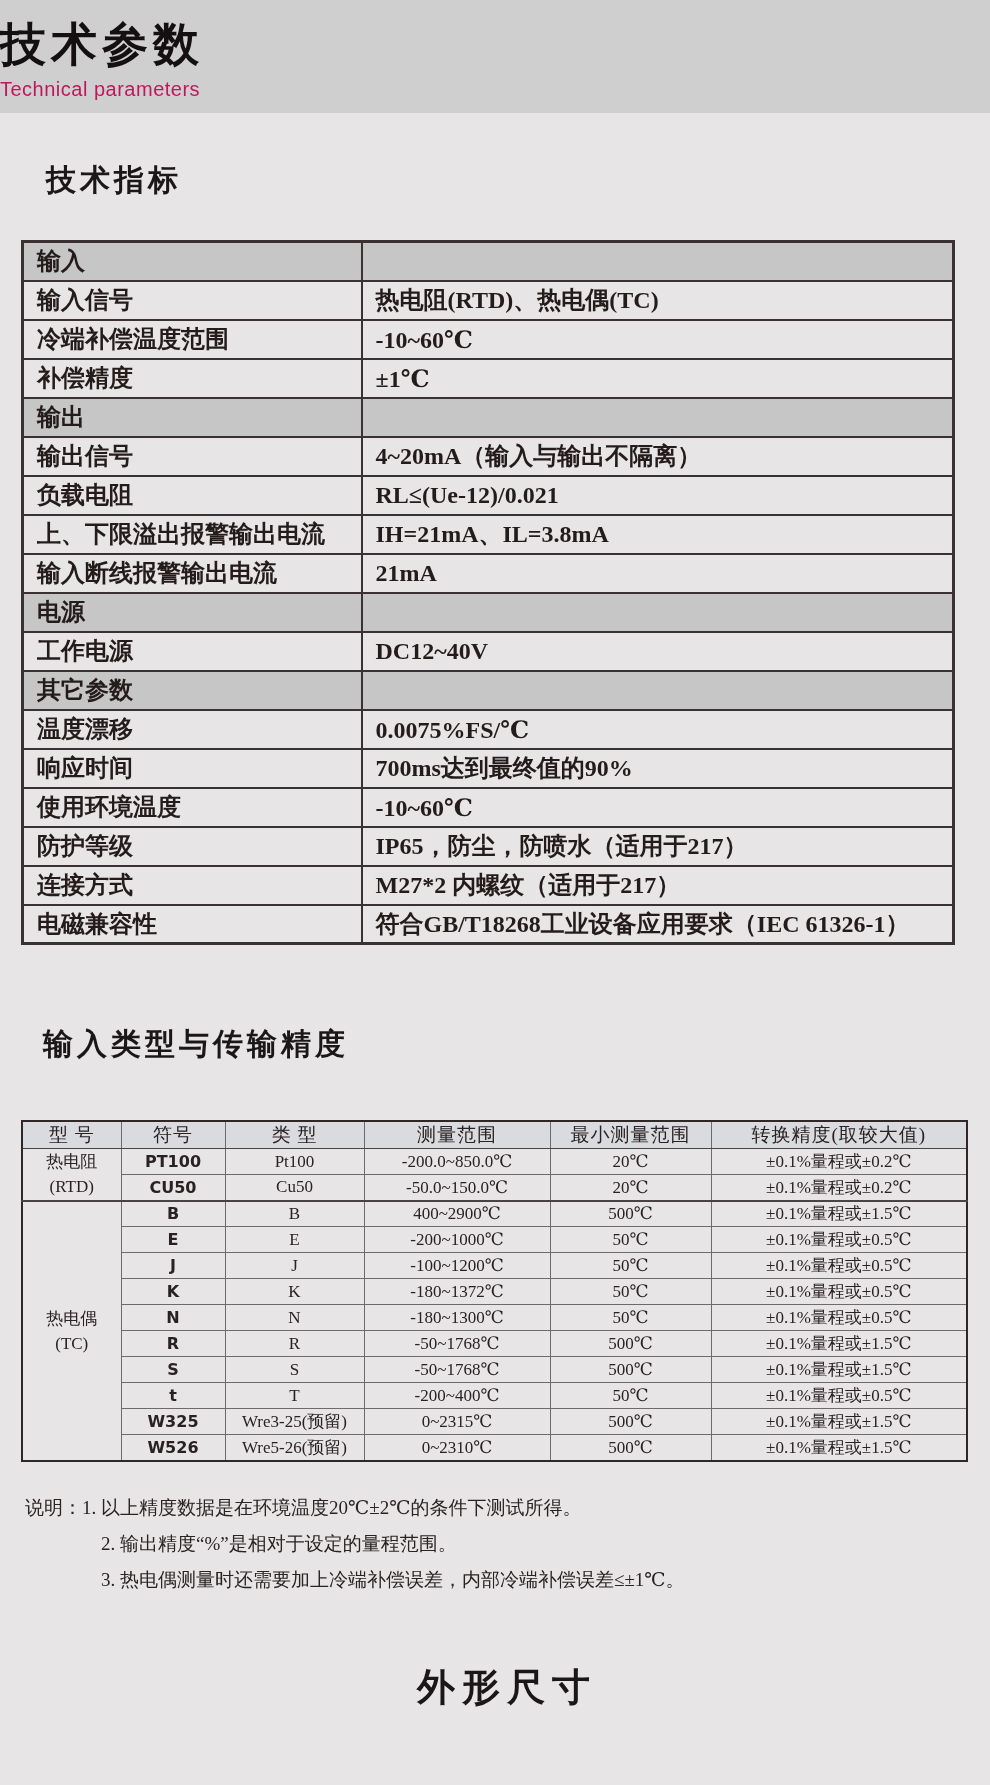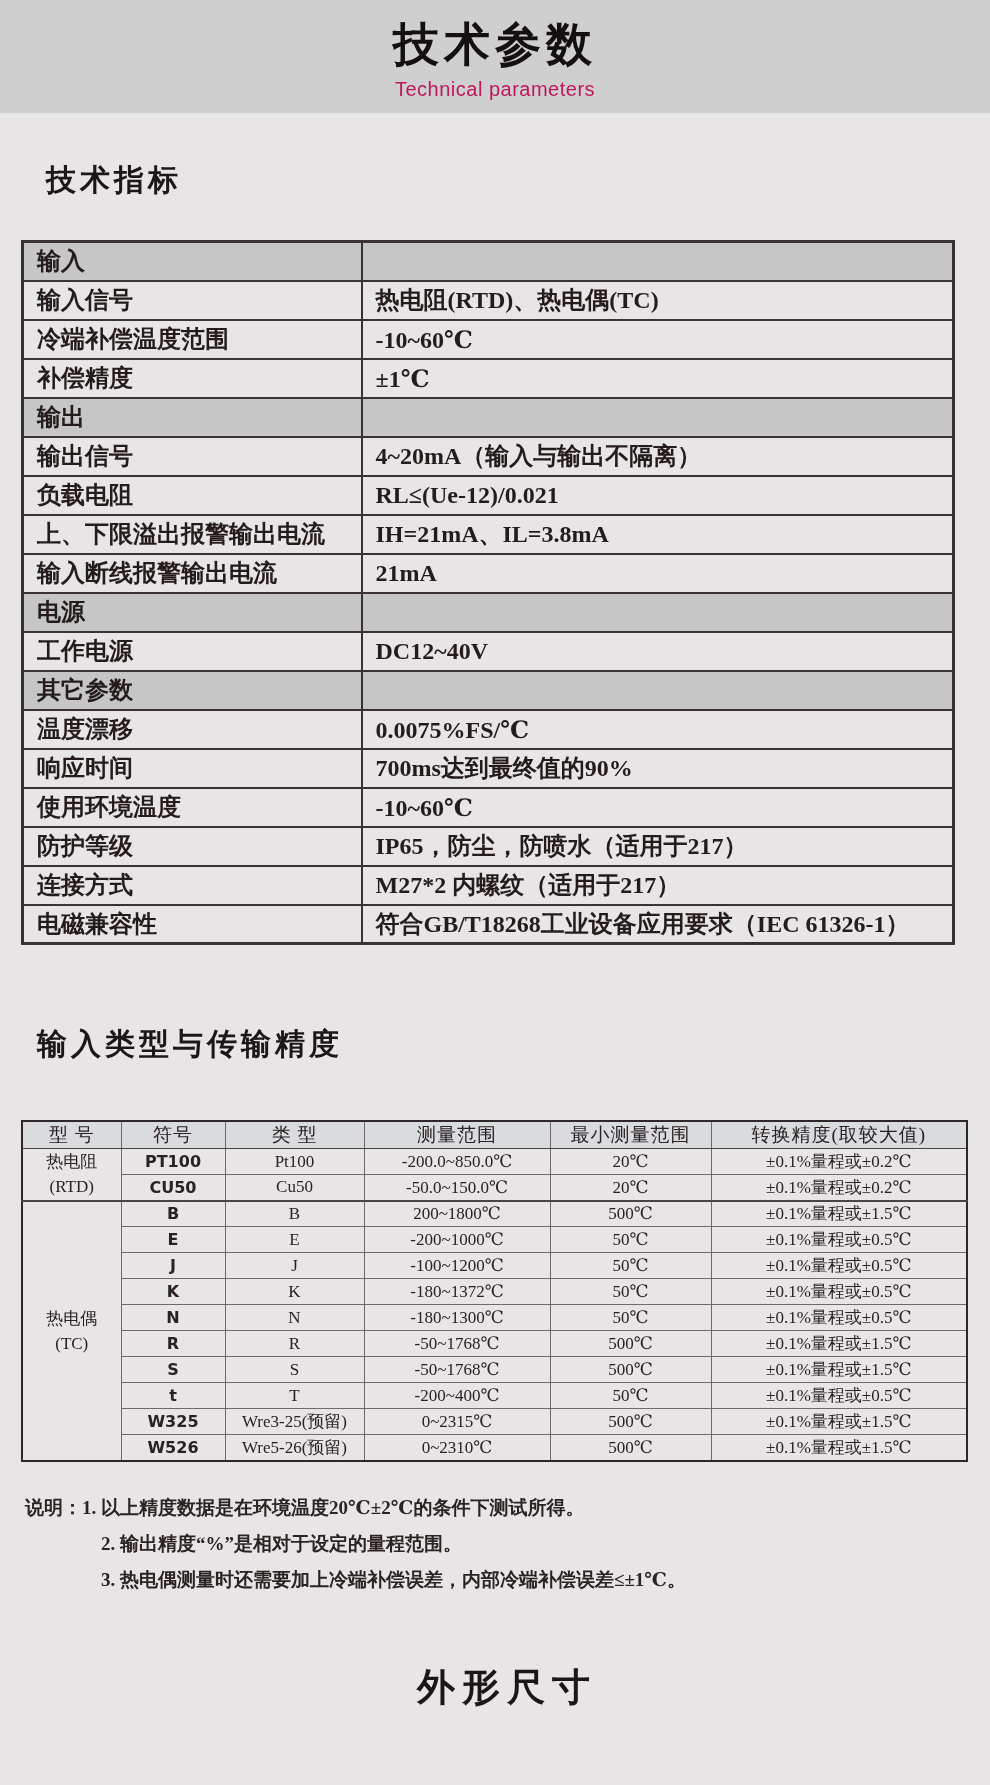--- a/index.html
+++ b/index.html
@@ -6,36 +6,36 @@
   body{
     width:990px;height:1785px;
     background:#e7e5e6;
     font-family:"Liberation Sans",sans-serif;
     color:#241c1c;
     position:relative;
     overflow:hidden;
   }
   .banner{
     position:absolute;top:0;left:0;width:990px;height:113px;
-    background:#d0cfcf;text-align:center;
+    background:#d0cfcf;text-align:left;
   }
   .banner-title{
     padding-top:14px;
     font-size:46px;font-weight:bold;letter-spacing:5px;color:#141011;
   }
   .banner-subtitle{
     margin-top:2px;
     font-size:20px;font-weight:normal;letter-spacing:0.5px;color:#be185d;
   }
   .sec-heading{
     position:absolute;margin:12px;
     font-size:30px;font-weight:600;letter-spacing:4px;color:#1b1718;
   }
   #sec1{left:34px;top:148px;}
-  #sec2{left:25px;top:1012px;}
+  #sec2{left:31px;top:1012px;}
   #sec3{left:0;top:1650px;width:990px;text-align:center;font-size:38px;letter-spacing:7px;}
 
   
   table.spec{
     position:absolute;left:21px;top:240px;
     width:934px;table-layout:fixed;
     border-collapse:collapse;
     border:3px solid #3a3132;
     font-family:"Liberation Serif","DejaVu Serif",serif;
     font-size:24px;font-weight:bold;color:#241b1b;
@@ -76,21 +76,21 @@
     font-weight:bold;font-size:16px;
   }
   table.types tr.group-sep td{border-top:2px solid #4a4344;}
 
   
   .notes{
     position:absolute;left:25px;top:1490px;width:950px;
     font-family:"Liberation Serif","DejaVu Serif",serif;
     font-size:19px;color:#2a2322;line-height:36px;
   }
-  .note-line{white-space:nowrap;font-weight:bold;}
+  .note-line{white-space:nowrap;}
   .note-line.indent{margin-left:76px;}
   .note-label{display:inline;}
 </style>
 </head>
 <body>
 
 <header class="banner">
   <div class="banner-title">技术参数</div>
   <div class="banner-subtitle">Technical parameters</div>
 </header>
@@ -214,21 +214,21 @@
       <td>20℃</td>
       <td>±0.1%量程或±0.2℃</td>
     </tr>
     <tr class="group-sep">
       <td class="grp" rowspan="10">
         <div>热电偶</div>
         <div>(TC)</div>
       </td>
       <td class="sym">B</td>
       <td>B</td>
-      <td>200~1800℃</td>
+      <td>400~2900℃</td>
       <td>500℃</td>
       <td>±0.1%量程或±1.5℃</td>
     </tr>
     <tr>
       <td class="sym">E</td>
       <td>E</td>
       <td>-200~1000℃</td>
       <td>50℃</td>
       <td>±0.1%量程或±0.5℃</td>
     </tr>

